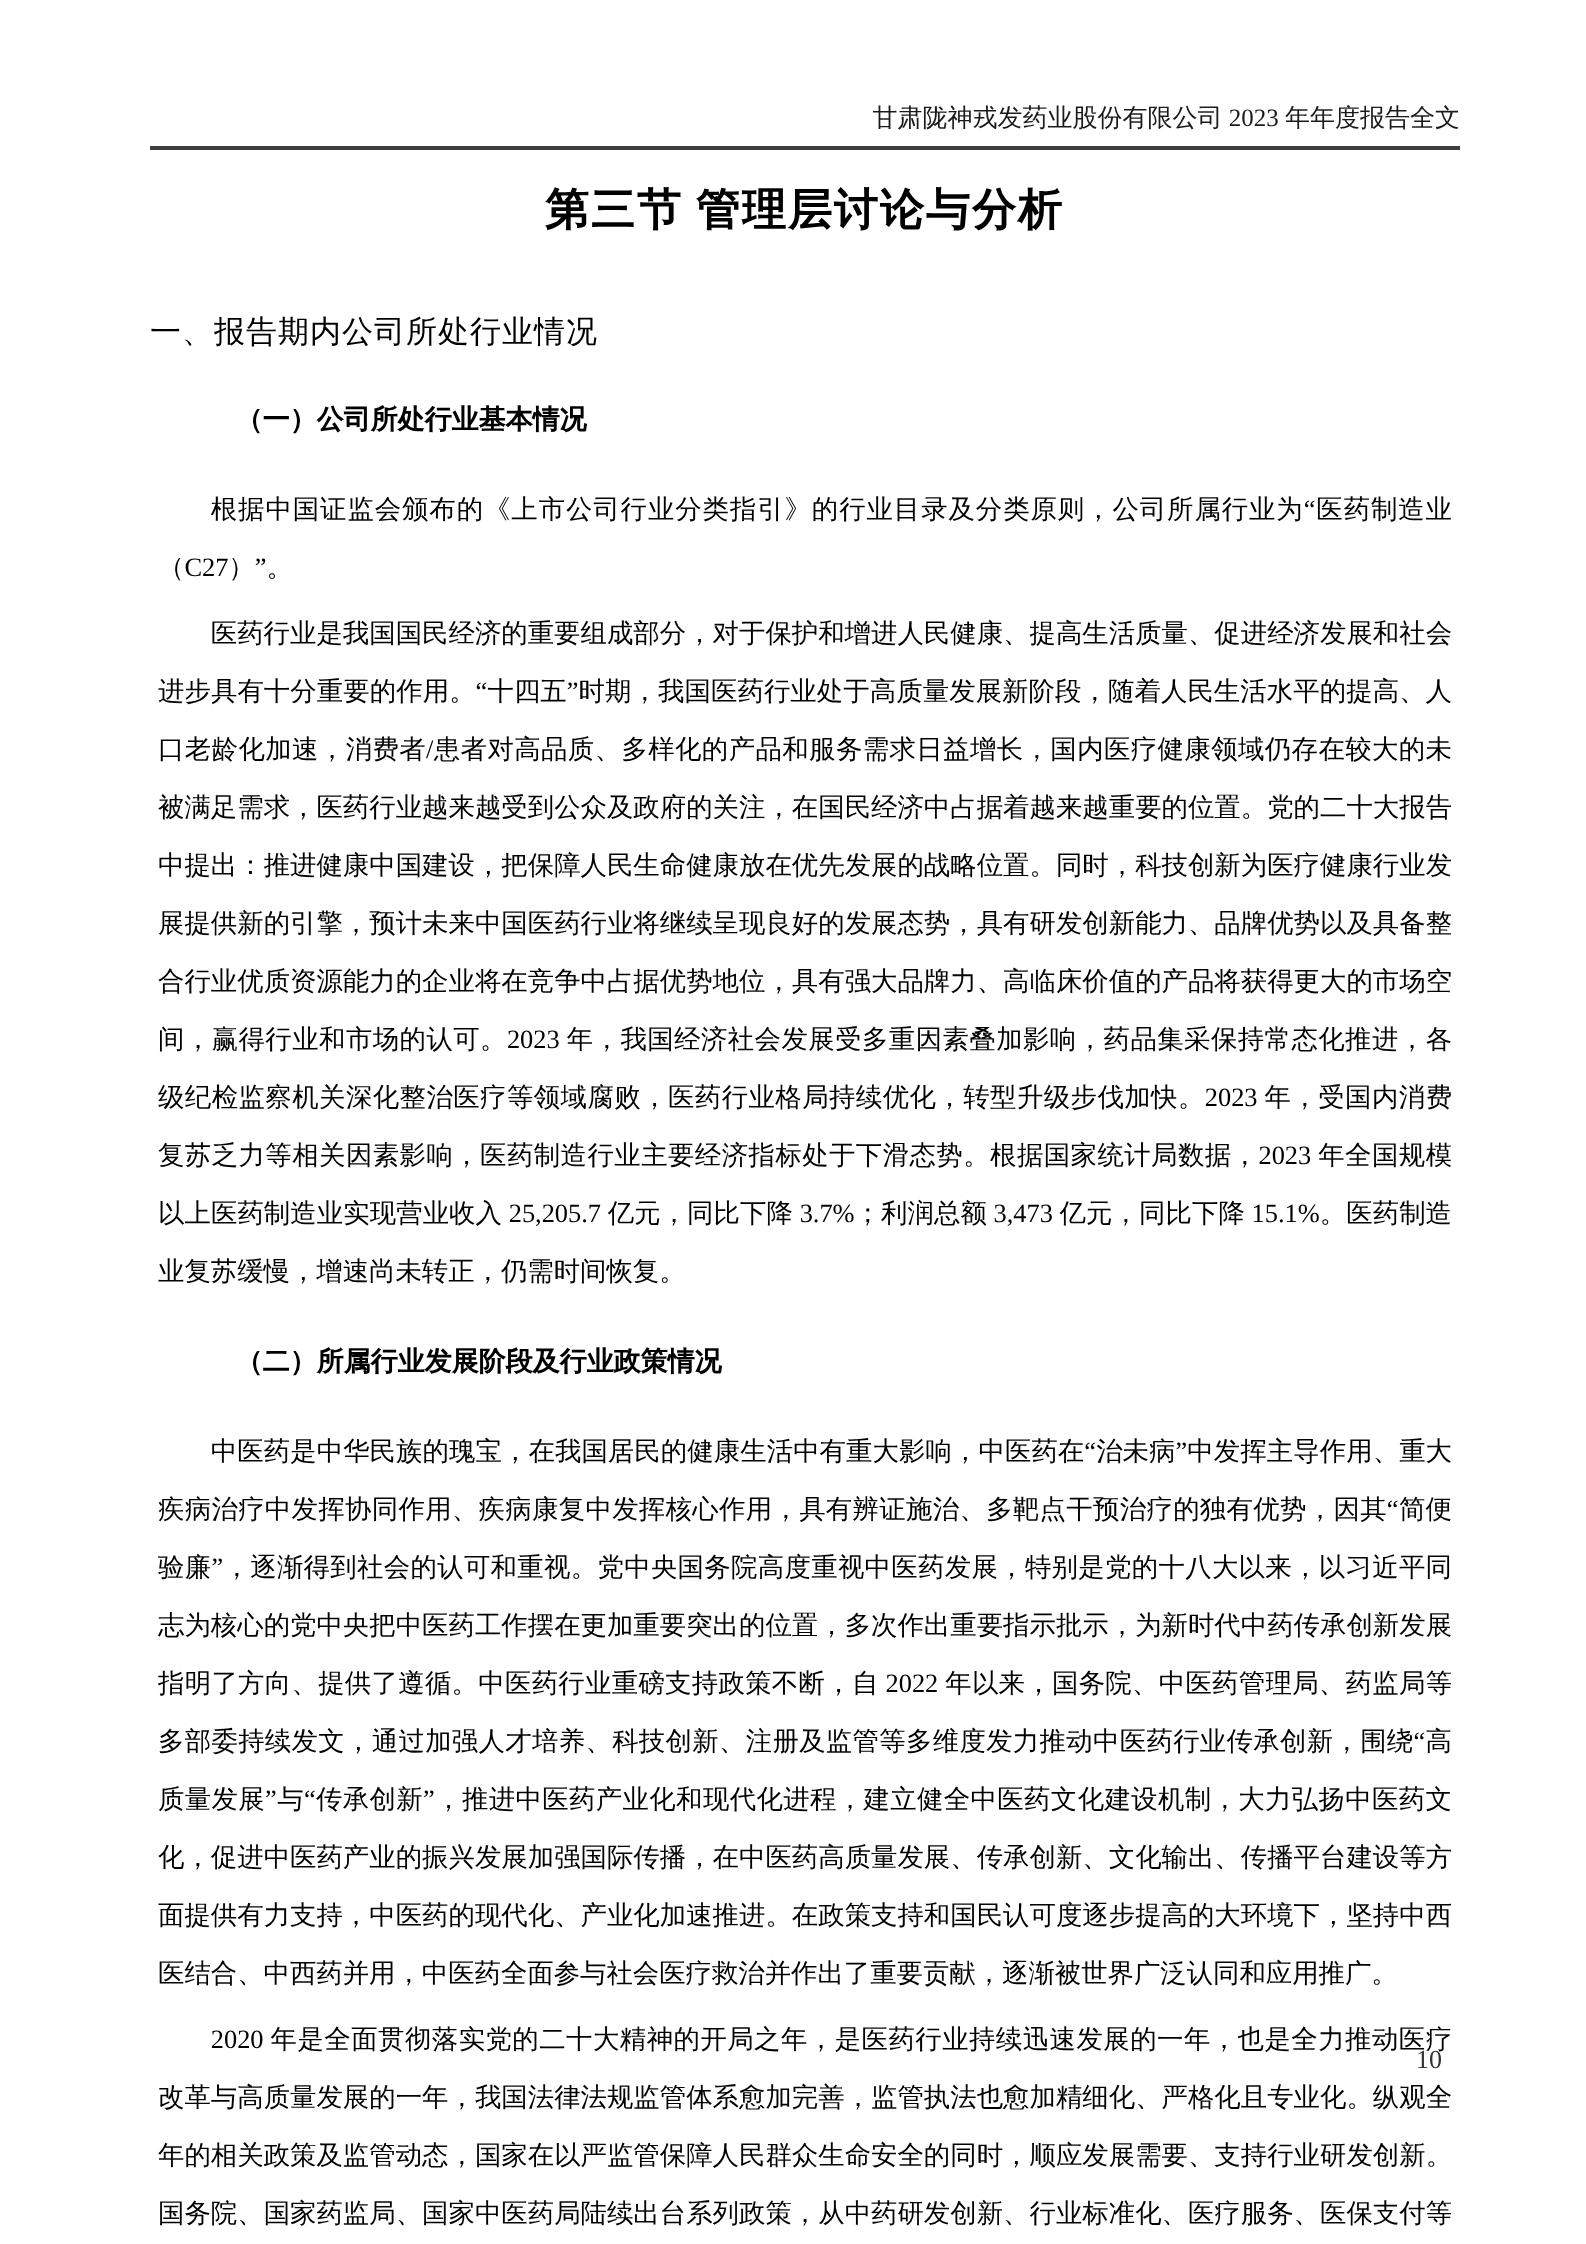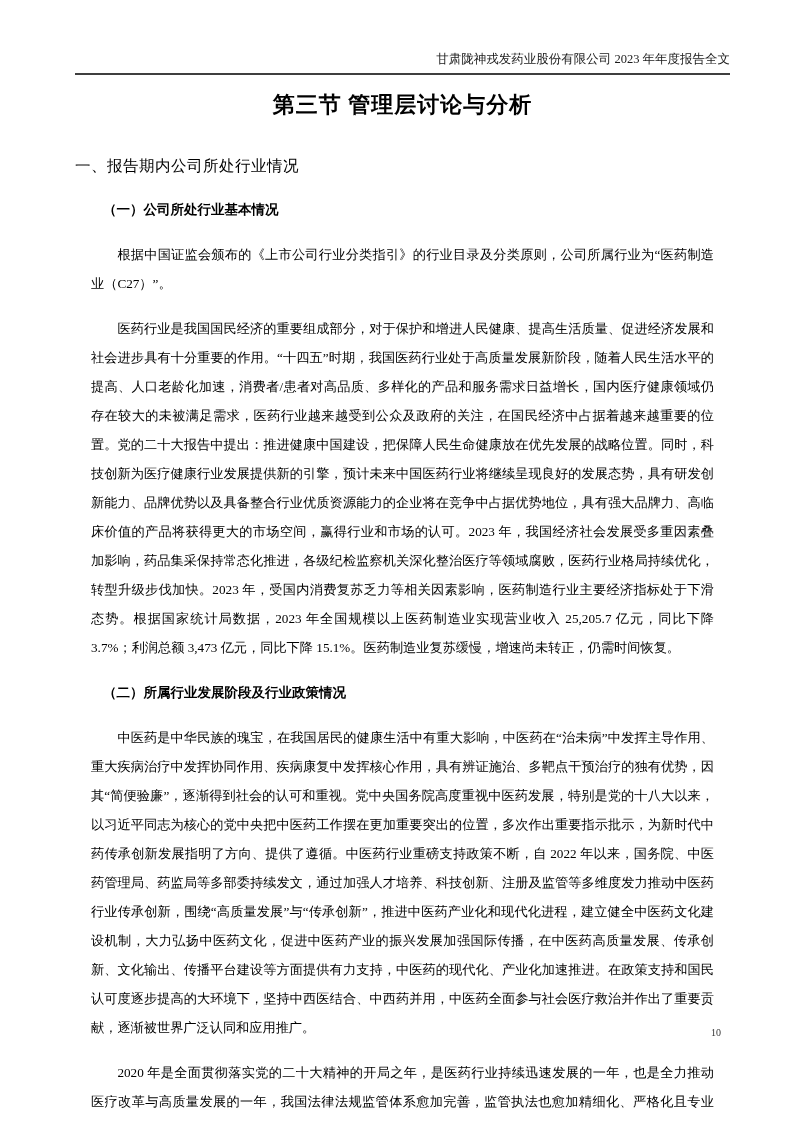--- a/index.html
+++ b/index.html
@@ -47,32 +47,32 @@
     margin-top: 18px;
     font-size: 13.2px;
     line-height: 29px;
     text-align: justify;
   }
   .subsection-heading {
     font-weight: bold;
     font-size: 13.5px;
     text-indent: 2em;
     line-height: 29px;
-    margin: 1px;
+    margin: 16px;
   }
   .para {
-    margin: 16px;
+    margin: 4px;
     text-indent: 2em;
     line-height: 29px;
   }
   .page-number {
     position: absolute;
     right: 72px;
     bottom: 58px;
-    font-size: 10px;
+    font-size: 13px;
     color: #333333;
   }
 </style>
 </head>
 <body>
 
 <div class="page">
 
   <div class="report-header">甘肃陇神戎发药业股份有限公司 2023 年年度报告全文</div>
 

